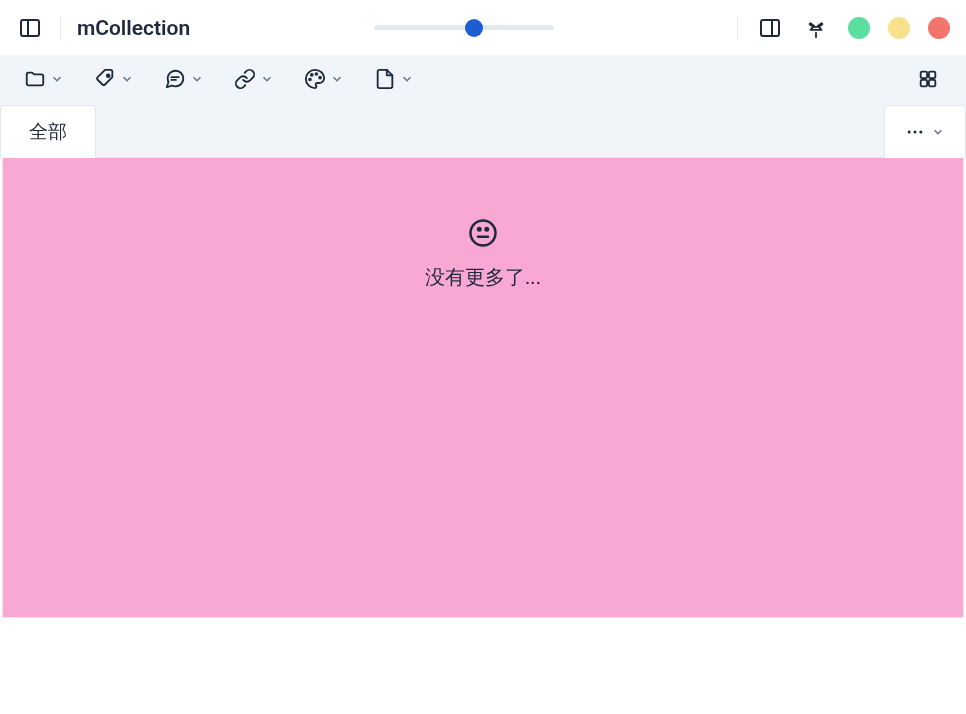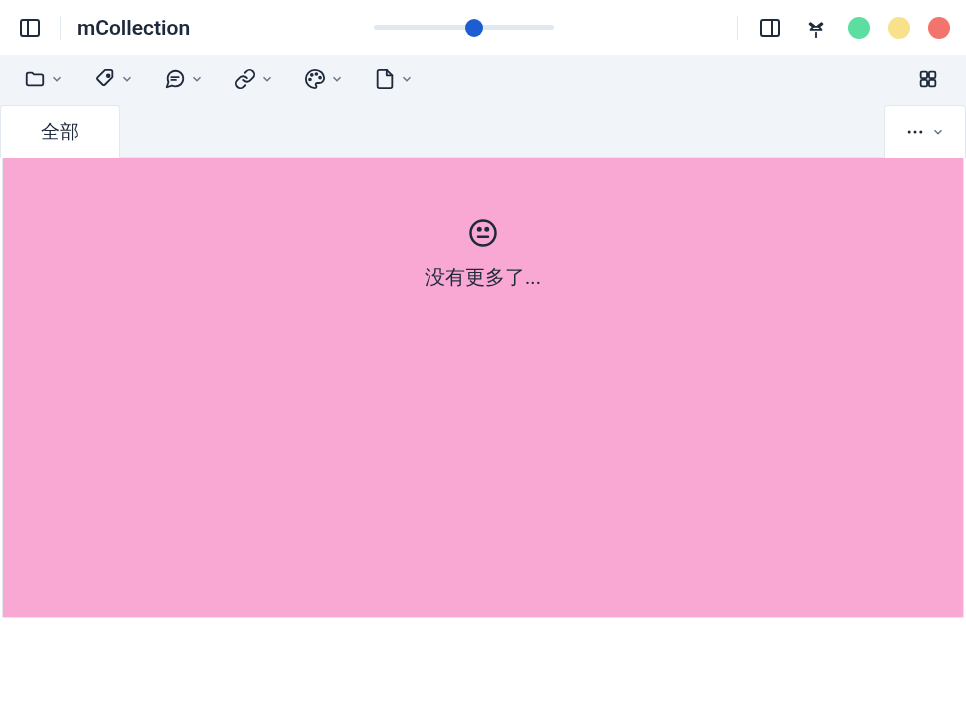--- a/index.html
+++ b/index.html
@@ -117,21 +117,21 @@
     .tab-bar {
       display: flex;
       align-items: stretch;
       height: 55px;
       background: #f1f4f9;
       border-bottom: 0;
     }
     .tab {
       display: flex;
       align-items: center;
-      padding: 0 40px;
+      padding: 0 28px;
       font-size: 19px;
       color: #1e293b;
       background: #fff;
       border: 1px solid #e2e8f0;
       border-bottom: none;
       cursor: pointer;
       border-radius: 4px 4px 0 0;
       margin-top: 2px;
     }
     .tab-spacer {

